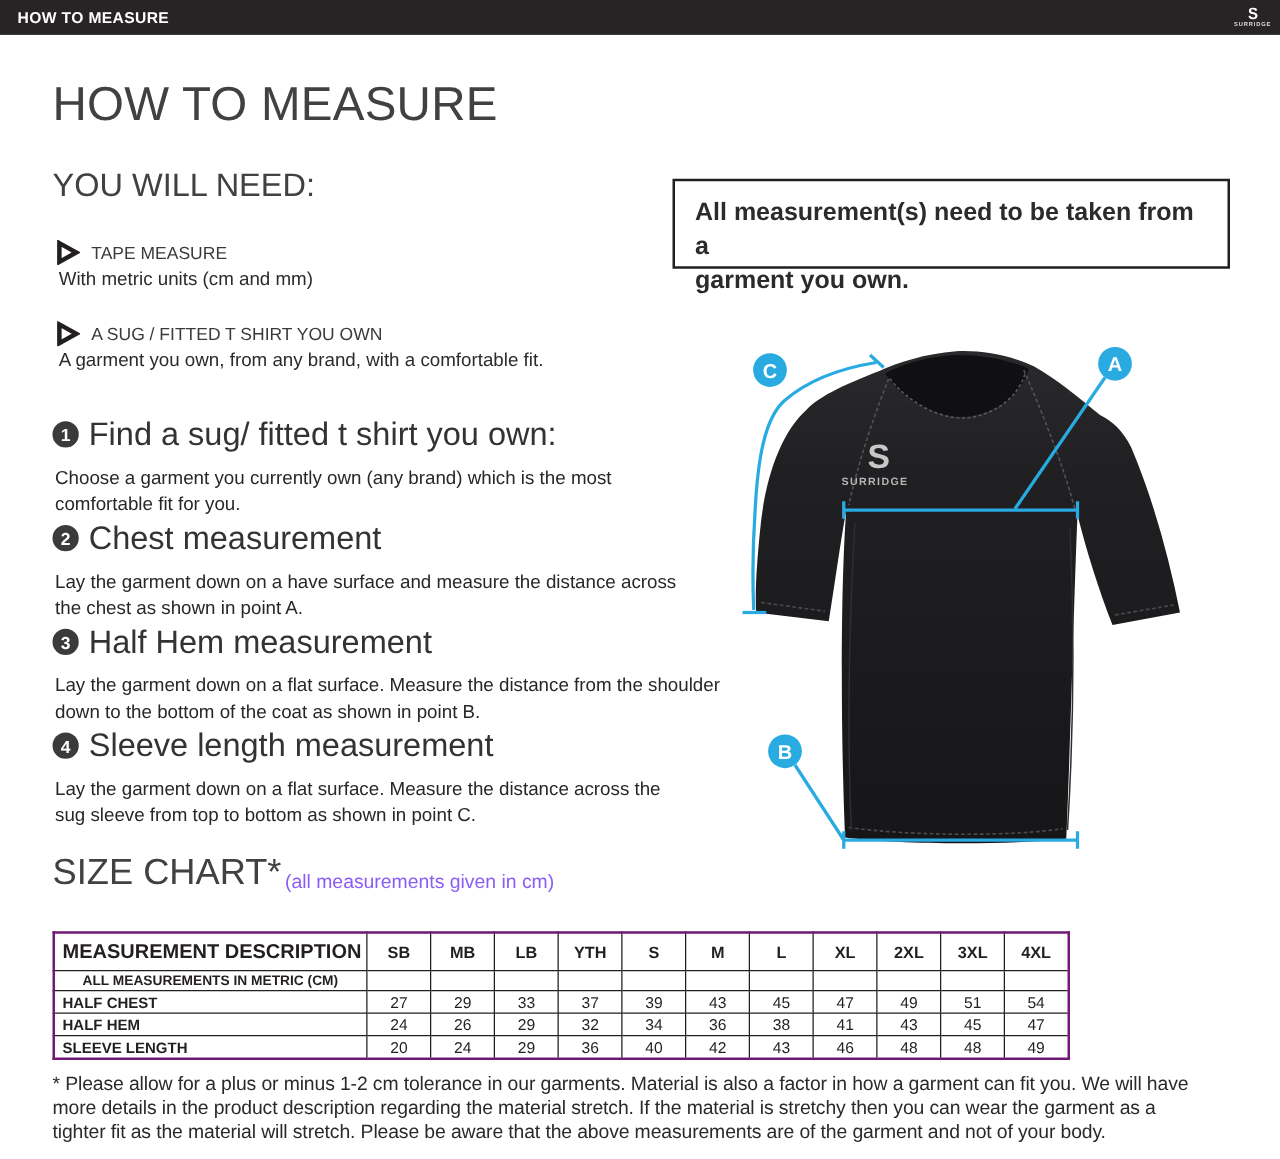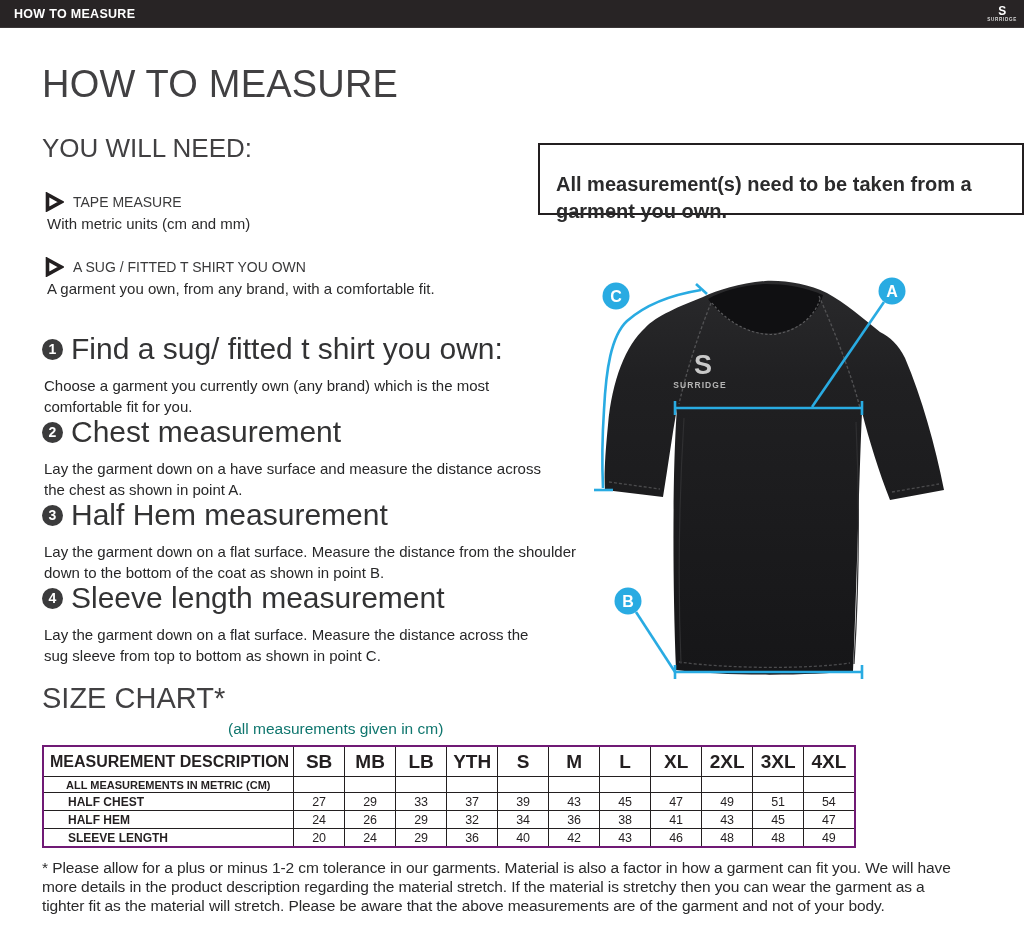--- a/index.html
+++ b/index.html
@@ -22,48 +22,48 @@
   .need-head{display:flex;align-items:center;gap:9px;}
   .need-head .tri{width:20px;height:20px;flex:0 0 auto;}
   .need-label{font-size:14px;color:#3a3a3b;}
   .need-sub{font-size:15px;color:#2b2b2c;margin-top:3px;margin-left:3px;}
 
   .step{position:absolute;left:42px;}
   .step-head{display:flex;align-items:center;gap:8px;}
   .step-num{width:21px;height:21px;border-radius:50%;background:#3b3b3c;color:#fff;
             display:inline-flex;align-items:center;justify-content:center;
             font-size:14px;font-weight:bold;flex:0 0 auto;}
-  .step-title{font-size:30px;color:#333334;}
+  .step-title{font-size:26px;color:#333334;}
   .step-body{font-size:15px;line-height:21px;color:#272728;margin-top:9px;margin-left:2px;white-space:pre-line;}
 
-  .note-box{position:absolute;left:538px;top:143px;width:486px;height:72px;box-sizing:border-box;
-            border:2px solid #231f20;padding:26px 16px;}
+  .note-box{position:absolute;left:538px;top:143px;width:446px;height:72px;box-sizing:border-box;
+            border:2px solid #231f20;padding:12px 16px;}
   .note-text{font-size:20px;font-weight:bold;line-height:27px;color:#2b2b2c;white-space:pre-line;}
 
   
   .diagram{position:absolute;left:560px;top:240px;width:464px;height:460px;}
   .diagram svg text{font-family:"Liberation Sans",sans-serif;}
 
   
   .sc-head{position:absolute;left:42px;top:682px;font-size:29px;color:#414042;}
-  .sc-sub{position:absolute;left:228px;top:720px;font-size:15.5px;color:#0f766e;}
+  .sc-sub{position:absolute;left:228px;top:697px;font-size:15.5px;color:#8b5cf6;}
 
   table.size-chart{position:absolute;left:42px;top:745px;border-collapse:collapse;table-layout:fixed;
                    background:#fff;}
   table.size-chart,table.size-chart th,table.size-chart td{border:1px solid #231f20;}
   table.size-chart{border:2px solid #701a75;}
   table.size-chart th,table.size-chart td{padding:0 4px;color:#231f20;overflow:hidden;white-space:nowrap;}
   .col-desc{width:216px;}
   .col-size{width:51px;}
-  table.size-chart thead th{height:29px;font-size:19px;font-weight:bold;text-align:center;}
+  table.size-chart thead th{height:29px;font-size:13px;font-weight:bold;text-align:center;}
   table.size-chart thead th.desc{font-size:16px;text-align:left;padding-left:6px;}
   tr.metric-row td{height:15px;font-size:11px;font-weight:bold;}
   tr.metric-row td.desc{padding-left:22px;}
   tr.data-row td{height:17px;font-size:12.5px;text-align:center;}
-  tr.data-row td.desc{font-size:12px;font-weight:bold;text-align:left;padding-left:24px;}
+  tr.data-row td.desc{font-size:12px;font-weight:bold;text-align:left;padding-left:6px;}
 
   .footer-note{position:absolute;left:42px;top:858px;width:958px;font-size:15.5px;line-height:19px;
                color:#2a2a2b;white-space:pre-line;letter-spacing:-.1px;}
 </style>
 </head>
 <body>
 
 <div id="page">
 
   <div class="topbar">

